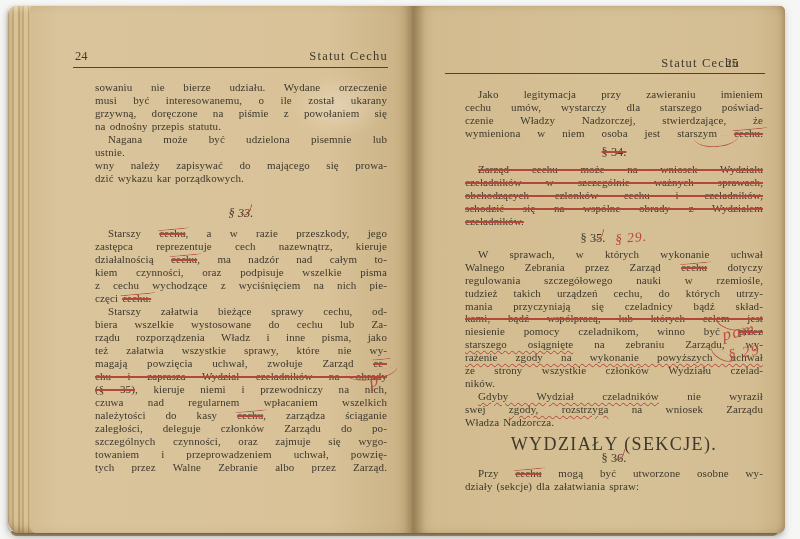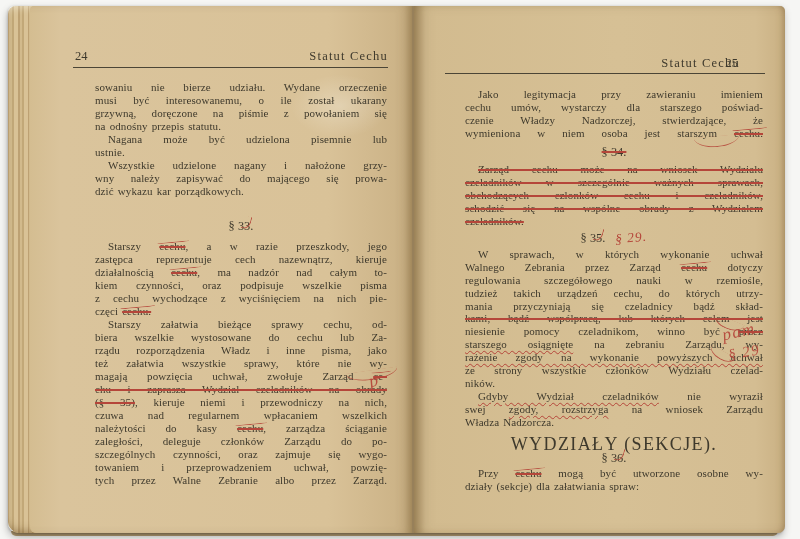--- a/index.html
+++ b/index.html
@@ -114,24 +114,23 @@
       <span>Statut Cechu</span>
     </div>
     <div class="rule"></div>
     <div class="content">
         <div class="tline just"><span>sowaniu nie bierze udziału. Wydane orzeczenie</span></div>
         <div class="tline just"><span>musi być interesowanemu, o ile został ukarany</span></div>
         <div class="tline just"><span>grzywną, doręczone na piśmie z powołaniem się</span></div>
         <div class="tline"><span>na odnośny przepis statutu.</span></div>
         <div class="tline just ind"><span>Nagana może być udzielona pisemnie lub</span></div>
         <div class="tline"><span>ustnie.</span></div>
-        <div class="tline just ind"><span>Wszystkie udzielone nagany i nałożone grzy-</span></div>
         <div class="tline just"><span>wny należy zapisywać do mającego się prowa-</span></div>
         <div class="tline"><span>dzić wykazu kar porządkowych.</span></div>
-        <div class="hline" style="margin-top: 22px; margin-bottom: 6px;"><span>§ 3</span><span class="scribover">3</span><span>.</span></div>
+        <div class="hline" style="margin-top: 22px; margin-bottom: 6px; font-style: italic;"><span>§ 3</span><span class="scribover">3</span><span>.</span></div>
         <div class="tline just ind"><span>Starszy </span><span class="delscrib">cechu</span><span>, a w razie przeszkody, jego</span></div>
         <div class="tline just"><span>zastępca reprezentuje cech nazewnątrz, kieruje</span></div>
         <div class="tline just"><span>działalnością </span><span class="delscrib">cechu</span><span>, ma nadzór nad całym to-</span></div>
         <div class="tline just"><span>kiem czynności, oraz podpisuje wszelkie pisma</span></div>
         <div class="tline just"><span>z cechu wychodzące z wyciśnięciem na nich pie-</span></div>
         <div class="tline"><span>częci </span><span class="delscrib">cechu.</span></div>
         <div class="tline just ind"><span>Starszy załatwia bieżące sprawy cechu, od-</span></div>
         <div class="tline just"><span>biera wszelkie wystosowane do cechu lub Za-</span></div>
         <div class="tline just"><span>rządu rozporządzenia Władz i inne pisma, jako</span></div>
         <div class="tline just"><span>też załatwia wszystkie sprawy, które nie wy-</span></div>

